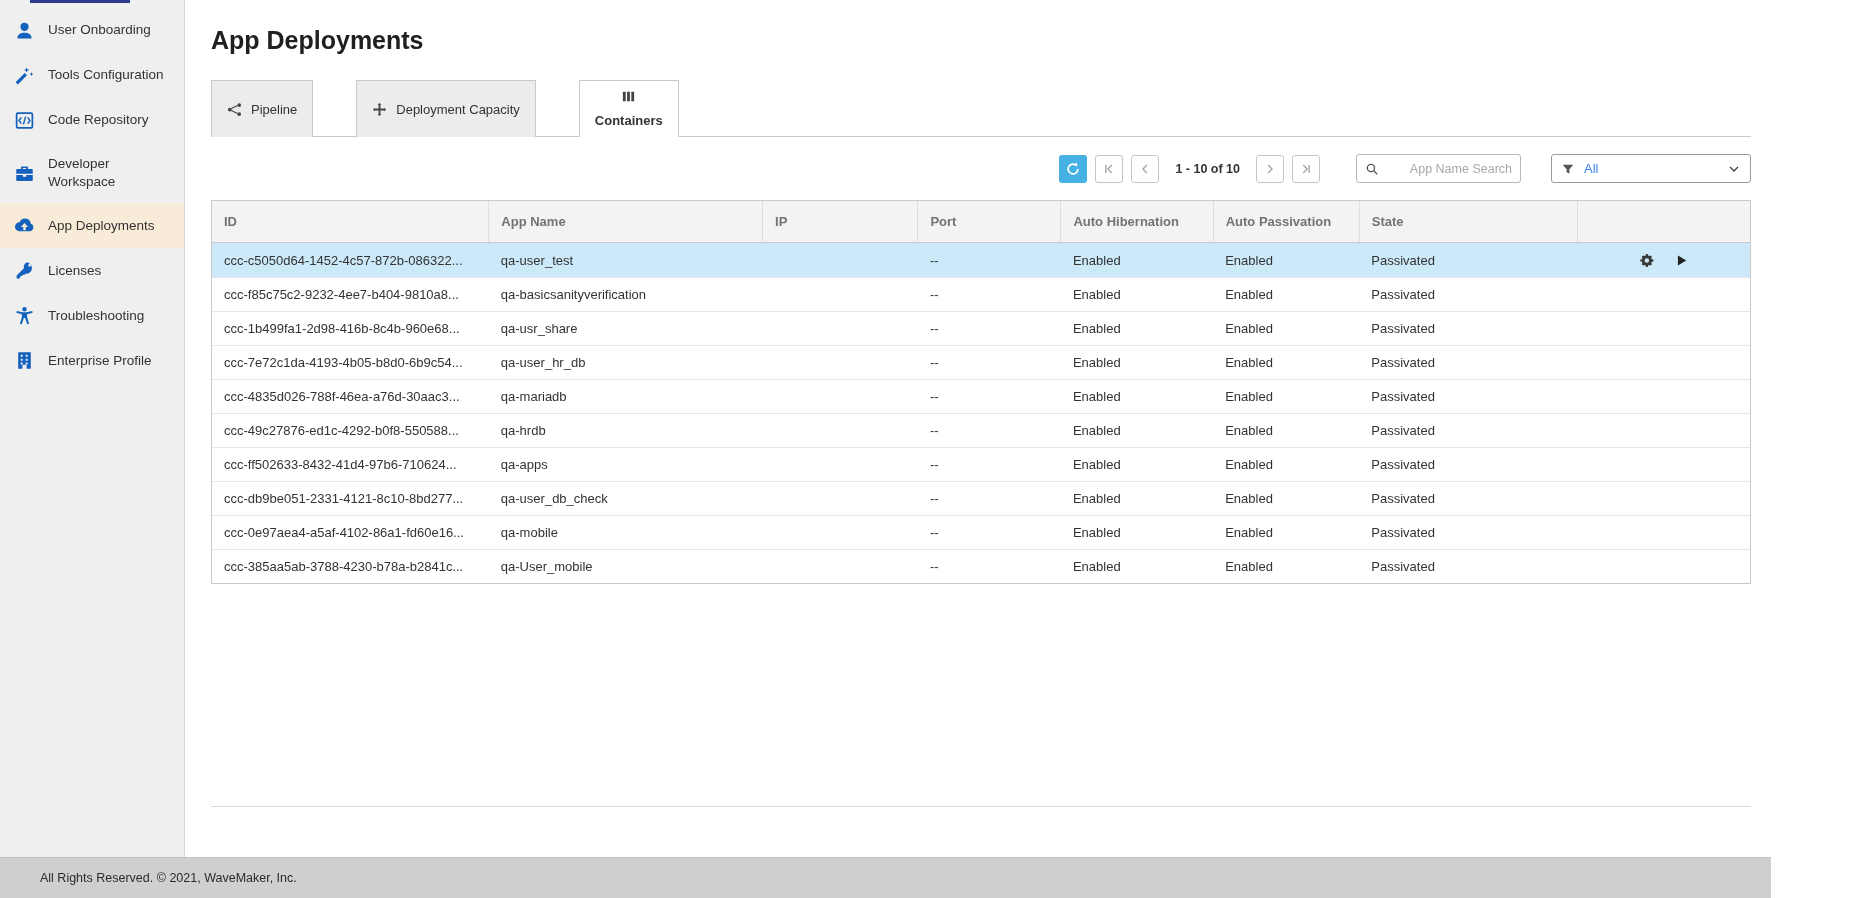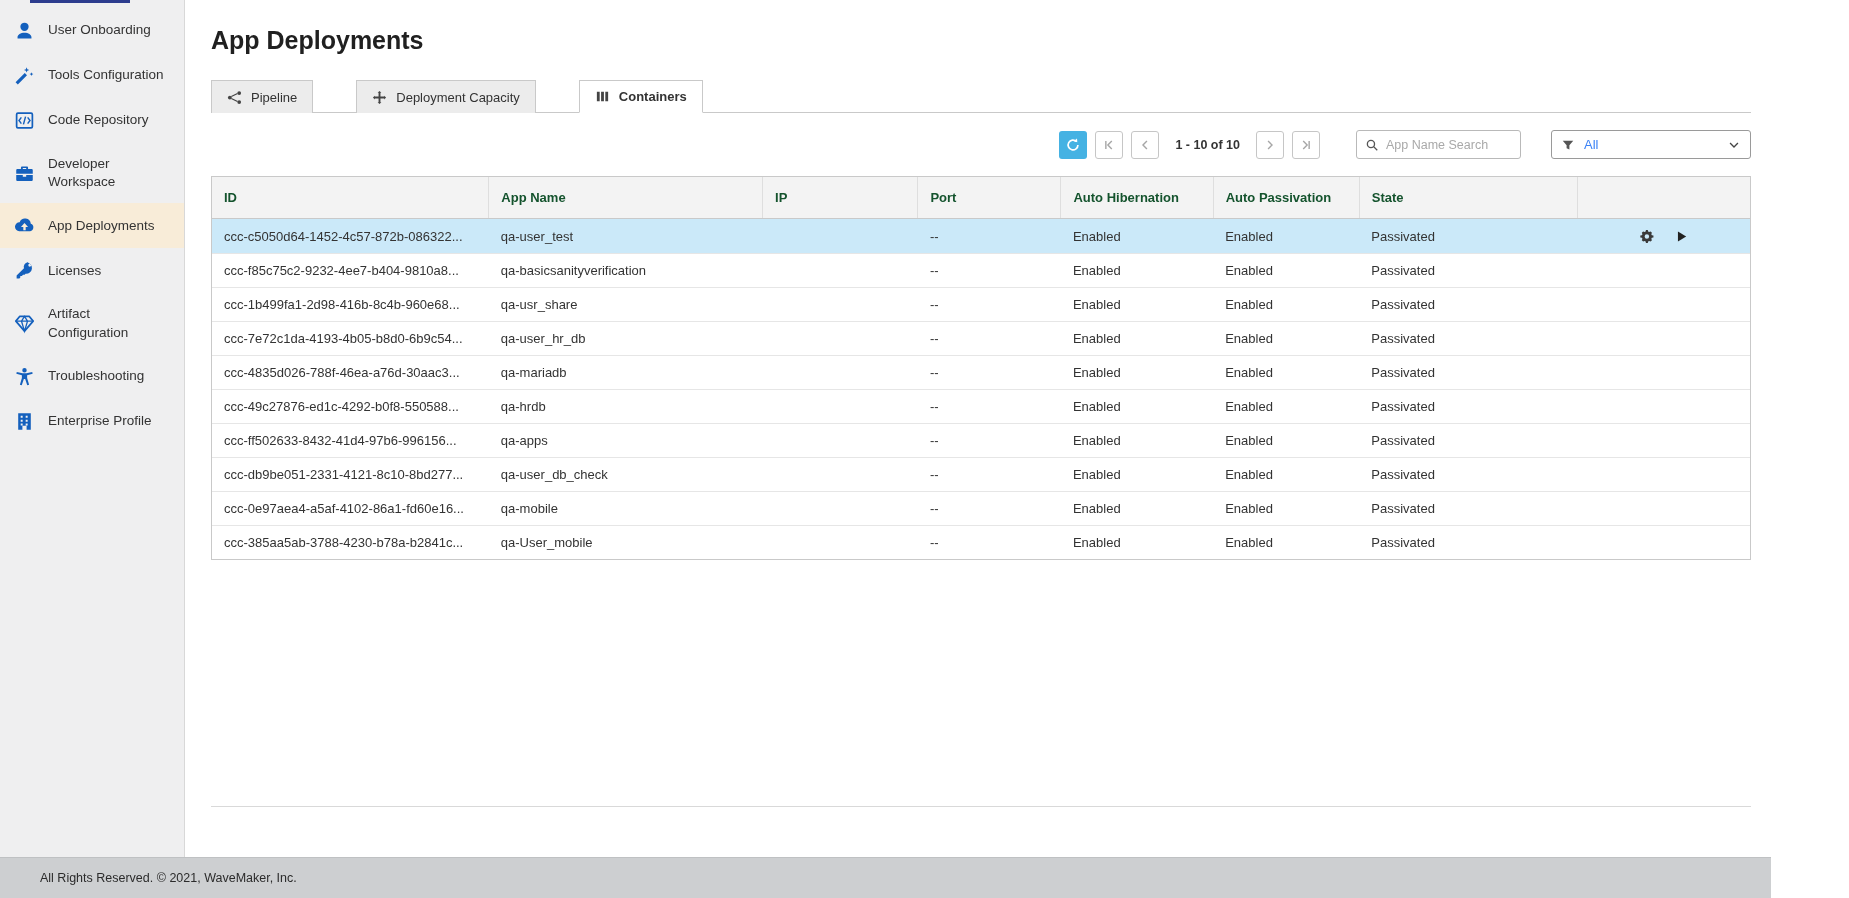--- a/index.html
+++ b/index.html
@@ -32,21 +32,21 @@
   .main { flex:1; min-width:0; display:flex; flex-direction:column; padding:0 20px 0 26px; background:#fff; }
   .page-title { font-size:25px; font-weight:600; color:#202020; margin:26px 0 24px; }
 
   .tabs { display:flex; border-bottom:1px solid #c9c9c9;gap:40px; }
   .tab {
     display:flex; align-items:center; gap:9px;
     padding:8px 15px; font-size:13px; color:#333;
     background:#ececec; border:1px solid #c9c9c9; border-bottom:none;
     margin-right:3px; cursor:pointer; position:relative; top:1px;
   }
-  .tab.active { background:#fff; font-weight:700; border-bottom:1px solid #fff; }
+  .tab.active { background:#fff; font-weight:700; border-bottom:1px solid #fff;flex-direction:column; }
   .tab-icon { display:flex; }
   .tab-icon svg { width:15px; height:15px; fill:#444; }
 
   .toolbar { display:flex; justify-content:flex-end; align-items:center; gap:8px; margin:17px 0 17px; }
   .btn-refresh {
     width:28px; height:28px; border:none; border-radius:3px;
     background:#45b2e3; display:flex; align-items:center; justify-content:center; cursor:pointer;
   }
   .btn-refresh svg { width:16px; height:16px; }
   .pg-btn {
@@ -54,35 +54,35 @@
     display:flex; align-items:center; justify-content:center; cursor:pointer;
   }
   .pg-btn svg { width:14px; height:14px; stroke:#a6a6a6; }
   .pg-range { font-size:12.5px; font-weight:700; color:#333; margin:0 8px; white-space:nowrap; }
   .search-box {
     display:flex; align-items:center; gap:7px;
     width:165px; height:29px; border:1px solid #b9b9b9; border-radius:3px;
     padding:0 8px; background:#fff; margin-left:28px;
   }
   .search-box svg { width:14px; height:14px; flex:0 0 14px; }
-  .search-box input { border:none; outline:none; width:100%; font-size:12.5px; font-family:"Liberation Sans",sans-serif; color:#333; background:transparent; }
+  .search-box input { border:none; outline:none; width:100%; font-size:12.5px; font-family:"Liberation Sans",sans-serif; color:#333; background:transparent;text-align:right; }
   .search-box input::placeholder { color:#a9a9a9; }
   .filter-select {
     display:flex; align-items:center; gap:9px;
     width:200px; height:29px; border:1px solid #9a9a9a; border-radius:3px;
     padding:0 9px; background:#fff; cursor:pointer; margin-left:22px;
   }
   .filter-select svg { width:14px; height:14px; }
   .filter-value { flex:1; font-size:13px; color:#3b82f6; }
 
   
   .table-wrap { border:1px solid #c9c9c9; }
   table { width:100%; border-collapse:collapse; table-layout:fixed; font-size:13px; color:#333; }
   thead th {
-    background:#f3f3f3; text-align:left; font-weight:700; color:#14532d;
+    background:#f3f3f3; text-align:left; font-weight:700; color:#737373;
     padding:13px 12px; border-bottom:1px solid #c9c9c9; cursor:pointer;
     white-space:nowrap; overflow:hidden; text-overflow:ellipsis;
   }
   thead th + th { border-left:1px solid #dedede; }
   tbody td {
     padding:9px 12px; border-bottom:1px solid #e6e6e6; background:transparent;
     white-space:nowrap; overflow:hidden; text-overflow:ellipsis;
   }
   tbody tr:last-child td { border-bottom:none; }
   tbody tr.selected td { background:#cbe9f9; }
@@ -150,29 +150,20 @@
             </span>
             <span class="side-label">App Deployments</span>
           </div>
           <div class="side-item">
             <span class="side-icon">
               <svg viewBox="0 0 16 16">
                 <path fill-rule="evenodd" d="M10.8 1.8a3.4 3.4 0 0 0-3.2 4.5L2 11.9V14h2.1l.7-.7v-1.2H6l.9-.9h1.2l.7-.7a3.4 3.4 0 1 0 1-8.7zm1.2 3.3a1.1 1.1 0 1 1 0-2.2 1.1 1.1 0 0 1 0 2.2z"></path>
               </svg>
             </span>
             <span class="side-label">Licenses</span>
-          </div>
-          <div class="side-item">
-            <span class="side-icon">
-              <svg viewBox="0 0 16 16">
-                <path d="M4.3 2.6h7.4l2.9 3.6L8 13.8 1.4 6.2l2.9-3.6z" fill="none" stroke="#1460bd" stroke-width="1.3" stroke-linejoin="round"></path>
-                <path d="M1.4 6.2h13.2M5.7 6.2L8 2.6l2.3 3.6L8 13.8 5.7 6.2z" fill="none" stroke="#1460bd" stroke-width="1"></path>
-              </svg>
-            </span>
-            <span class="side-label">Artifact Configuration</span>
           </div>
           <div class="side-item">
             <span class="side-icon">
               <svg viewBox="0 0 16 16">
                 <path d="M8 1.6a1.7 1.7 0 1 1 0 3.4 1.7 1.7 0 0 1 0-3.4zM1.8 5.9l.3-1.3 4.4 1h3l4.4-1 .3 1.3-4.2 1.2v2l1.5 5.1-1.4.4-1.6-4.7h-1l-1.6 4.7-1.4-.4 1.5-5.1v-2L1.8 5.9z"></path>
               </svg>
             </span>
             <span class="side-label">Troubleshooting</span>
           </div>
           <div class="side-item">
@@ -370,21 +361,21 @@
                 <td>ccc-49c27876-ed1c-4292-b0f8-550588...</td>
                 <td>qa-hrdb</td>
                 <td></td>
                 <td>--</td>
                 <td>Enabled</td>
                 <td>Enabled</td>
                 <td>Passivated</td>
                 <td class="actions"></td>
               </tr>
               <tr>
-                <td>ccc-ff502633-8432-41d4-97b6-996156...</td>
+                <td>ccc-ff502633-8432-41d4-97b6-710624...</td>
                 <td>qa-apps</td>
                 <td></td>
                 <td>--</td>
                 <td>Enabled</td>
                 <td>Enabled</td>
                 <td>Passivated</td>
                 <td class="actions"></td>
               </tr>
               <tr>
                 <td>ccc-db9be051-2331-4121-8c10-8bd277...</td>

